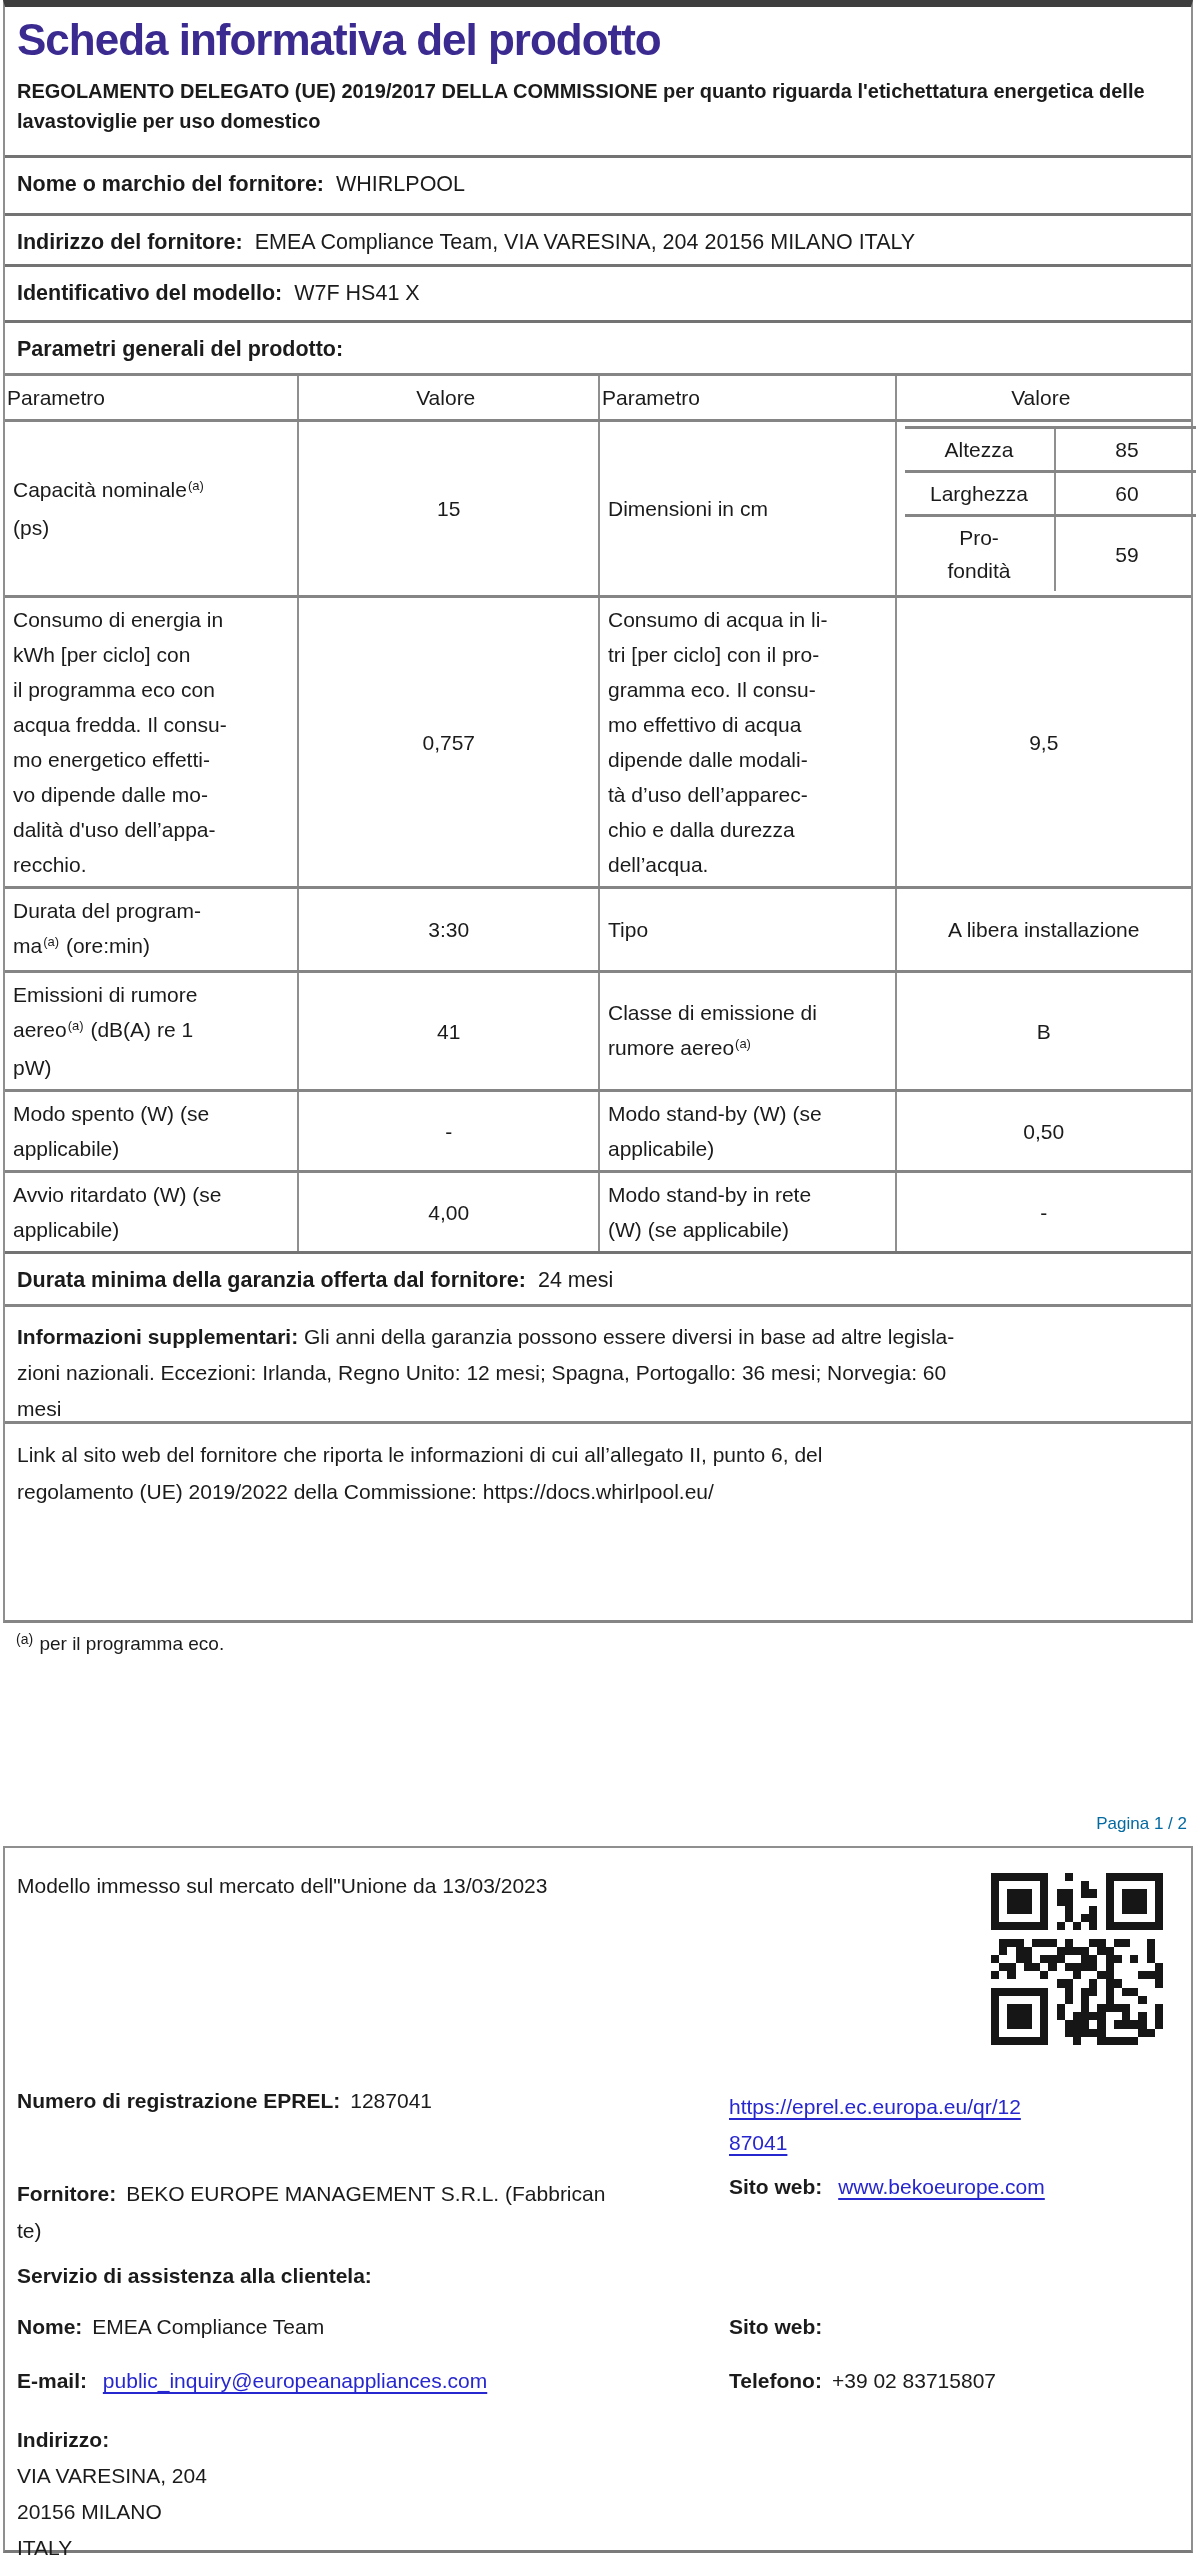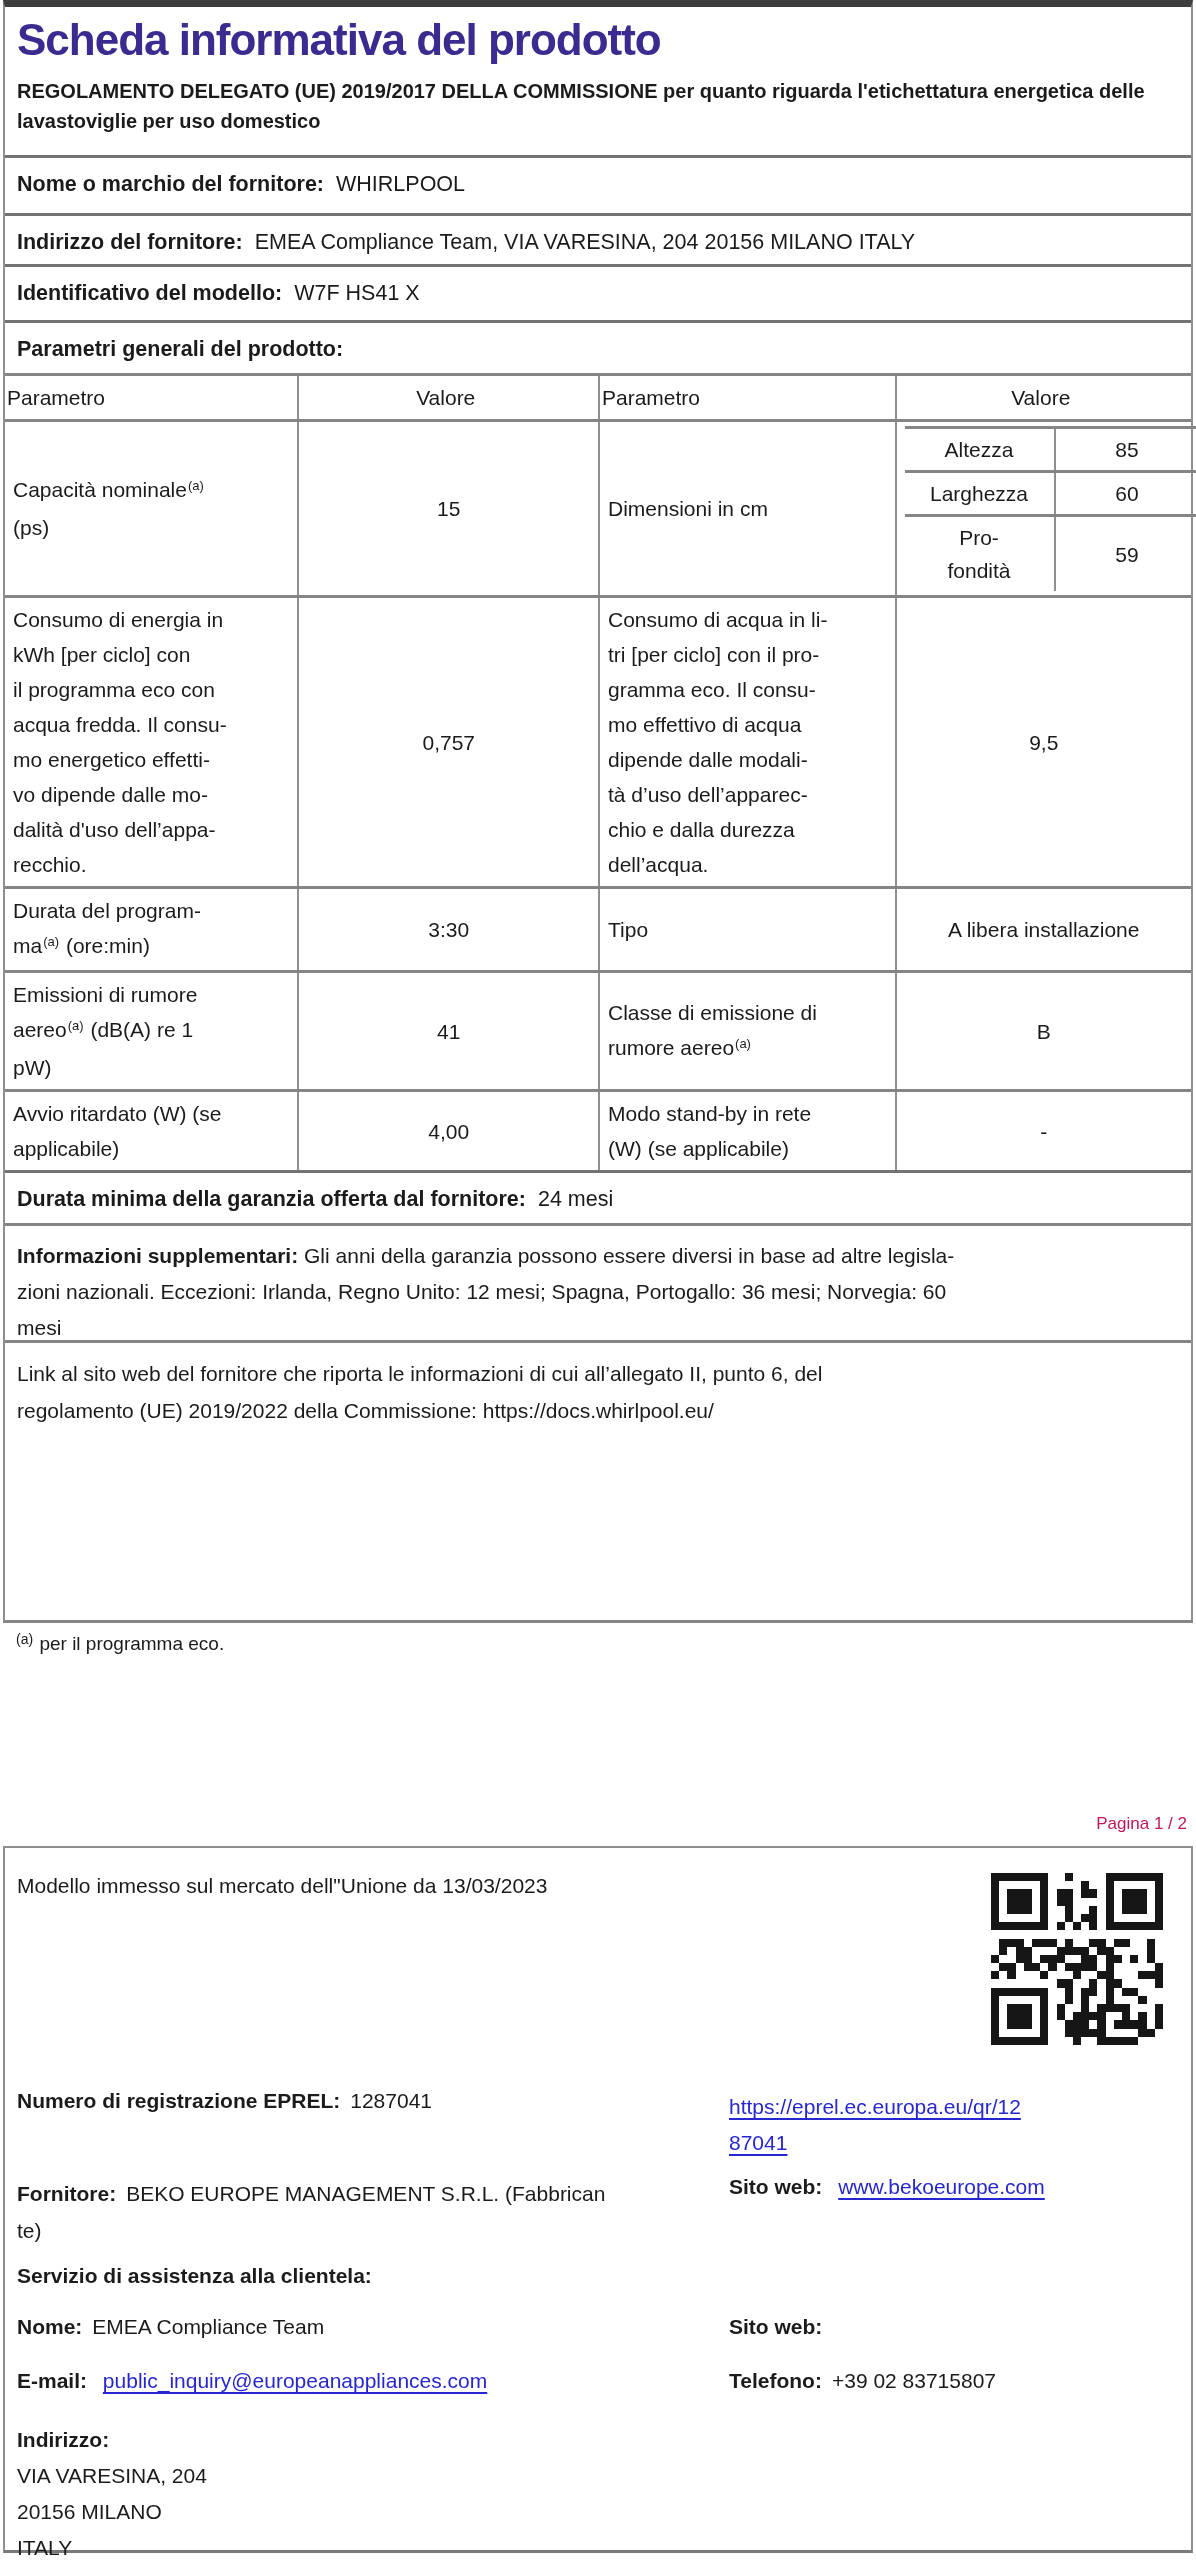--- a/index.html
+++ b/index.html
@@ -51,21 +51,21 @@
   .pl { white-space:pre-line; }
 
   .row-garanzia { height:53px; }
   .row-info-supp { border-top:3px solid #858585; padding:12px 12px; font-size:21px; line-height:36px; height:117px; }
   .row-info-supp .lbl { font-weight:bold; }
   .row-link { border-top:3px solid #858585; padding:12px 12px; font-size:21px; line-height:37px; height:93px; }
 
   
   .footnote { position:absolute; top:1633px; left:15px; font-size:19px; }
   .footnote .sup { font-size:14px; top:-6px; }
-  .pagination { position:absolute; top:1814px; right:9px; font-size:17px; color:#be185d; }
+  .pagination { position:absolute; top:1814px; right:9px; font-size:17px; color:#0369a1; }
 
   
   .footer-box {
     position:absolute; top:1846px; left:3px; right:3px; height:707px;
     border:2px solid #8f8f8f; border-bottom:3.5px solid #7a7a7a; background:#fff;
   }
   .footer-box .f-abs { position:absolute; font-size:21px; }
   .footer-box .lbl { font-weight:bold; }
   .footer-box .val { margin-left:10px; }
   .f-modello { top:26px; left:12px; }
@@ -182,20 +182,28 @@
           <td class="value">A libera installazione</td>
         </tr>
         <tr class="r-noise">
           <td class="param"><span class="pl">Emissioni di rumore
 aereo</span><span class="sup">(a)</span><span class="pl">  (dB(A) re 1
 pW)</span></td>
           <td class="value">41</td>
           <td class="param"><span class="pl">Classe di emissione di
 rumore aereo</span><span class="sup">(a)</span></td>
           <td class="value">B</td>
+        </tr>
+        <tr class="r-off">
+          <td class="param">Modo spento (W) (se
+applicabile)</td>
+          <td class="value">-</td>
+          <td class="param">Modo stand-by (W) (se
+applicabile)</td>
+          <td class="value">0,50</td>
         </tr>
         <tr class="r-del">
           <td class="param">Avvio ritardato (W) (se
 applicabile)</td>
           <td class="value">4,00</td>
           <td class="param">Modo stand-by in rete
 (W) (se applicabile)</td>
           <td class="value">-</td>
         </tr>
       </tbody>

